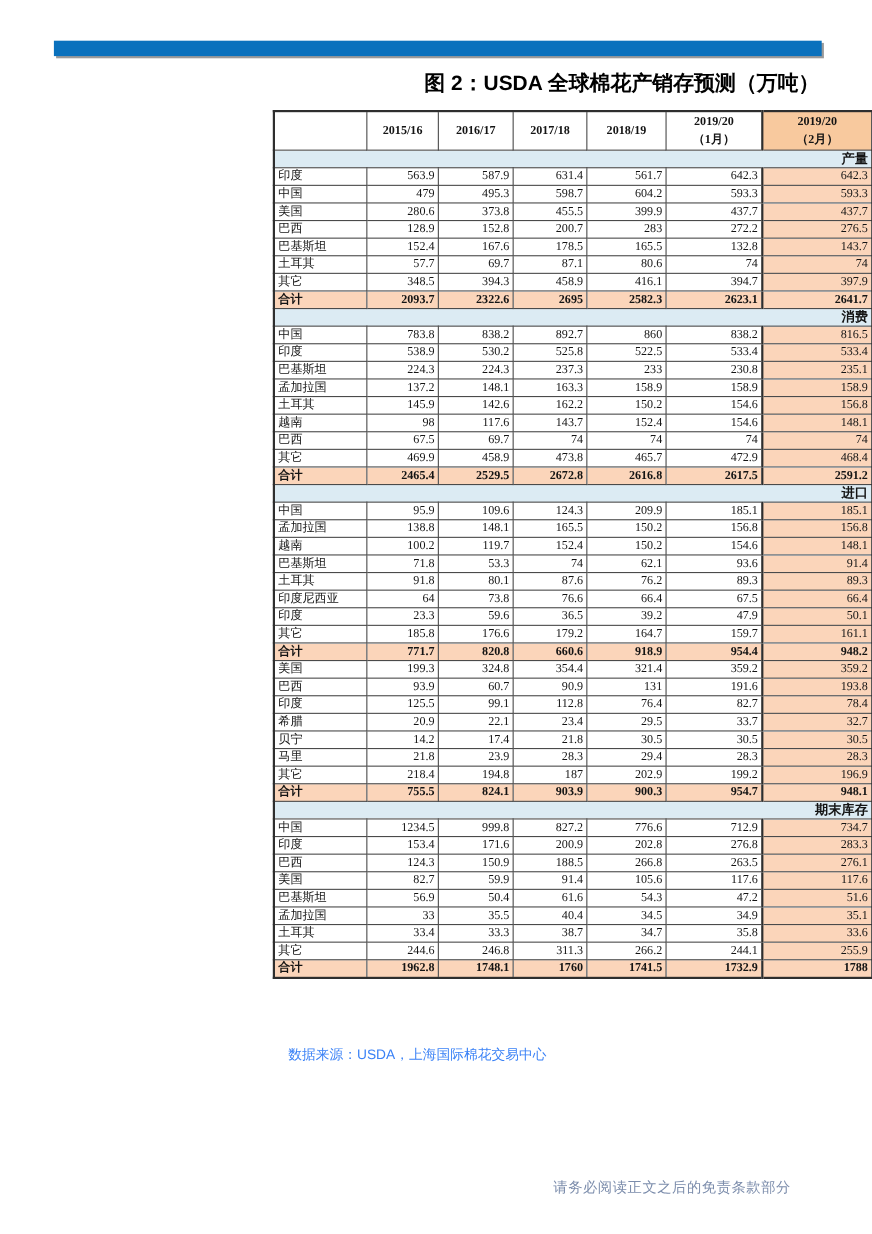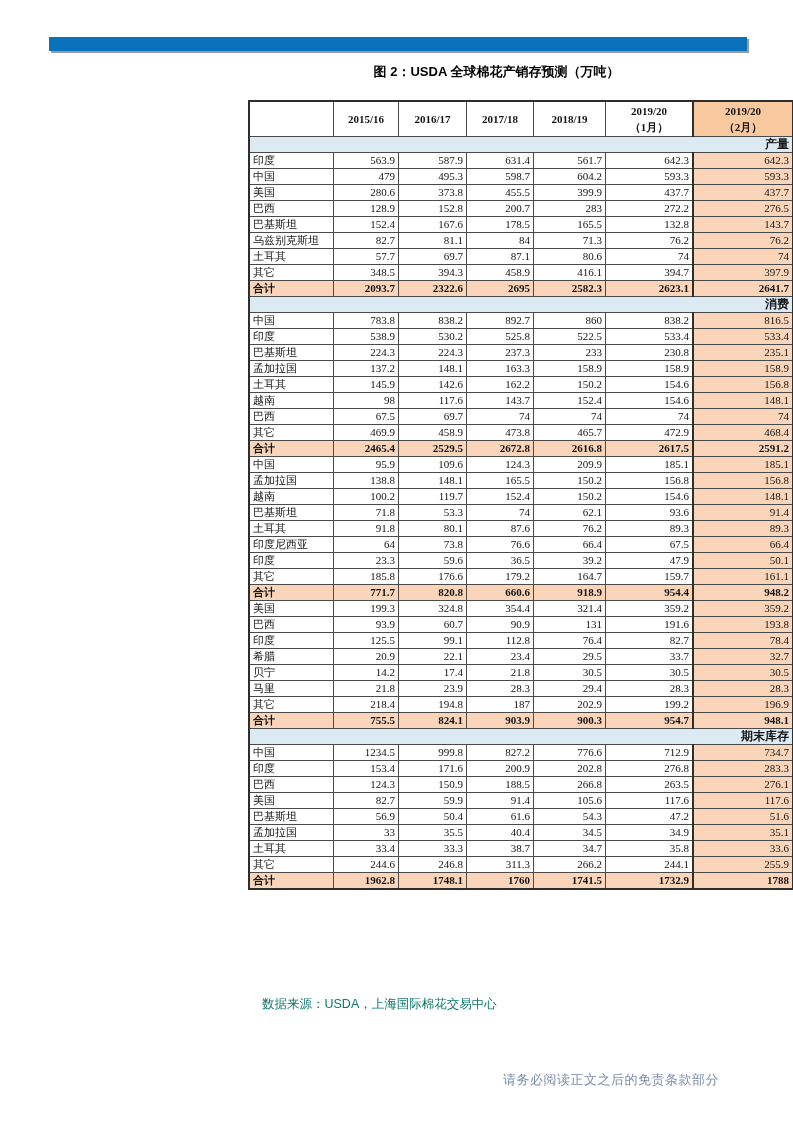--- a/index.html
+++ b/index.html
@@ -8,21 +8,21 @@
     font-family:"Liberation Sans", sans-serif;
     -webkit-font-smoothing:antialiased;
   }
   .top-bar{
     position:absolute;left:49px;top:37px;width:698px;height:14px;
     background:var(--top-bar,#0a71bd);
     box-shadow:2px 2px 0 #9a9a9a;
   }
   .chart-title{
     position:absolute;left:248px;top:63px;width:497px;
-    text-align:center;font-size:13px;font-weight:bold;color:#000;
+    text-align:right;font-size:19px;font-weight:bold;color:#000;
     white-space:nowrap;
   }
   .table-wrap{position:absolute;left:248px;top:100px;width:497px;}
   table{
     border-collapse:collapse;table-layout:fixed;width:497px;
     font-family:"Liberation Serif", serif;font-size:11px;color:#141414;
     border:2px solid #2e2e2e;
     padding-left:40px;
   }
   th,td{
@@ -44,21 +44,21 @@
     text-align:left;font-family:"Liberation Sans", sans-serif;
     background:#ffffff;
   }
   td.num{text-align:right;background:#ffffff;}
   td.hl{background:var(--hl-bg,#fbd5ba);border-left:2px solid #2e2e2e;}
   thead th.hl-head{border-left:2px solid #2e2e2e;}
   tr.total td{
     background:var(--hl-bg,#fbd5ba);font-weight:bold;
   }
   .source-note{
-    position:absolute;left:262px;top:996px;font-size:12.5px;color:#0f766e;
+    position:absolute;left:262px;top:951px;font-size:12.5px;color:#3b82f6;
     font-family:"Liberation Sans", sans-serif;
   }
   .disclaimer{
     position:absolute;left:503px;top:1071px;font-size:13px;
     color:var(--disclaimer,#7b8cab);
     font-family:"Liberation Serif", serif;letter-spacing:0.5px;
   }
 </style>
 </head>
 <body>
@@ -124,29 +124,20 @@
           <tr>
             <td class="label">巴基斯坦</td>
             <td class="num">152.4</td>
             <td class="num">167.6</td>
             <td class="num">178.5</td>
             <td class="num">165.5</td>
             <td class="num">132.8</td>
             <td class="num hl">143.7</td>
           </tr>
           <tr>
-            <td class="label">乌兹别克斯坦</td>
-            <td class="num">82.7</td>
-            <td class="num">81.1</td>
-            <td class="num">84</td>
-            <td class="num">71.3</td>
-            <td class="num">76.2</td>
-            <td class="num hl">76.2</td>
-          </tr>
-          <tr>
             <td class="label">土耳其</td>
             <td class="num">57.7</td>
             <td class="num">69.7</td>
             <td class="num">87.1</td>
             <td class="num">80.6</td>
             <td class="num">74</td>
             <td class="num hl">74</td>
           </tr>
           <tr>
             <td class="label">其它</td>
@@ -243,20 +234,23 @@
           </tr>
           <tr class="total">
             <td class="label">合计</td>
             <td class="num">2465.4</td>
             <td class="num">2529.5</td>
             <td class="num">2672.8</td>
             <td class="num">2616.8</td>
             <td class="num">2617.5</td>
             <td class="num hl">2591.2</td>
           </tr>
+          <tr class="section-row">
+            <td colspan="7">进口</td>
+          </tr>
           <tr>
             <td class="label">中国</td>
             <td class="num">95.9</td>
             <td class="num">109.6</td>
             <td class="num">124.3</td>
             <td class="num">209.9</td>
             <td class="num">185.1</td>
             <td class="num hl">185.1</td>
           </tr>
           <tr>

